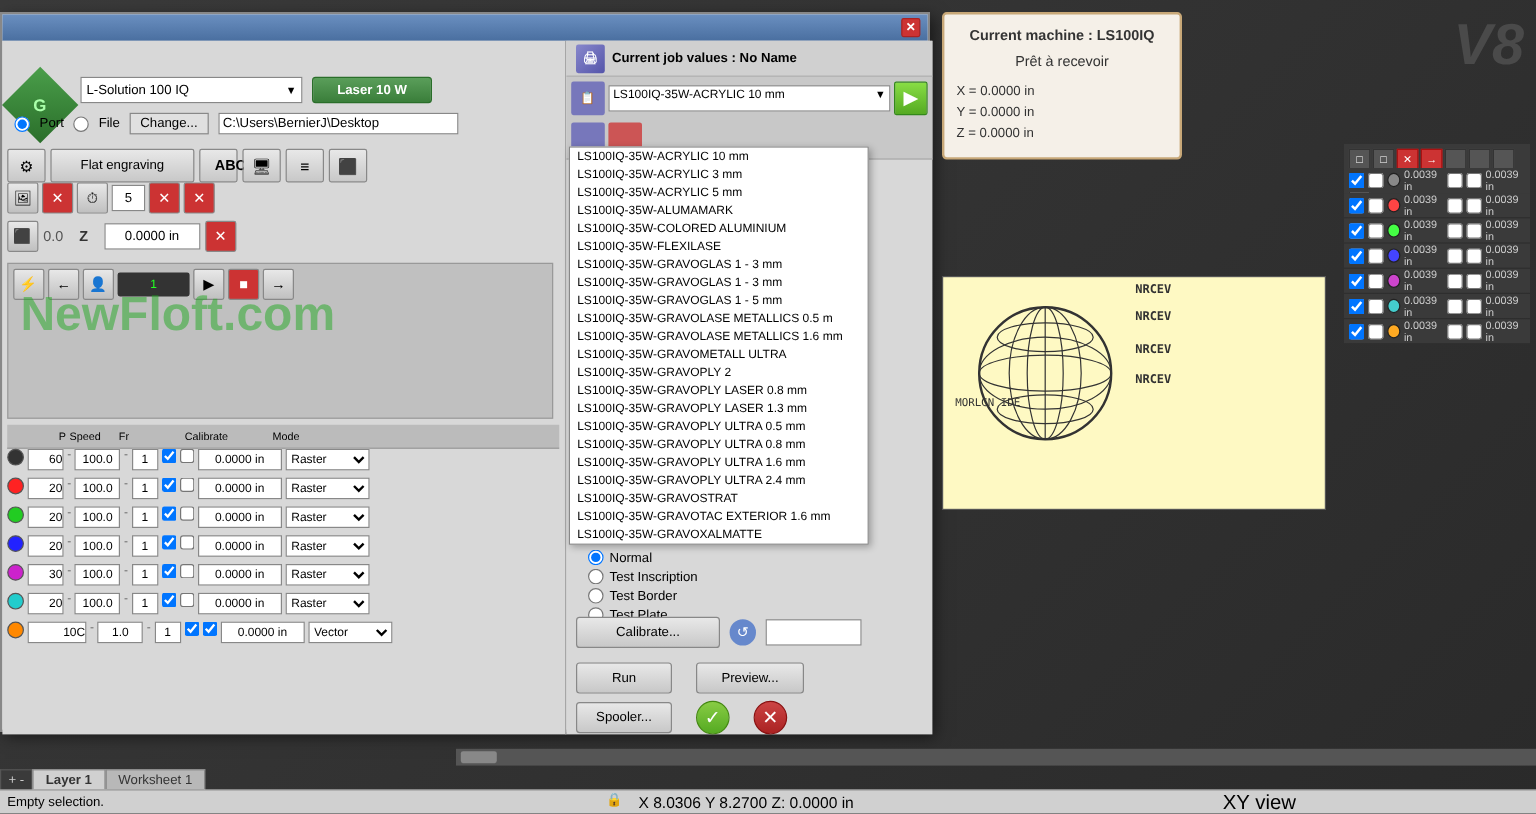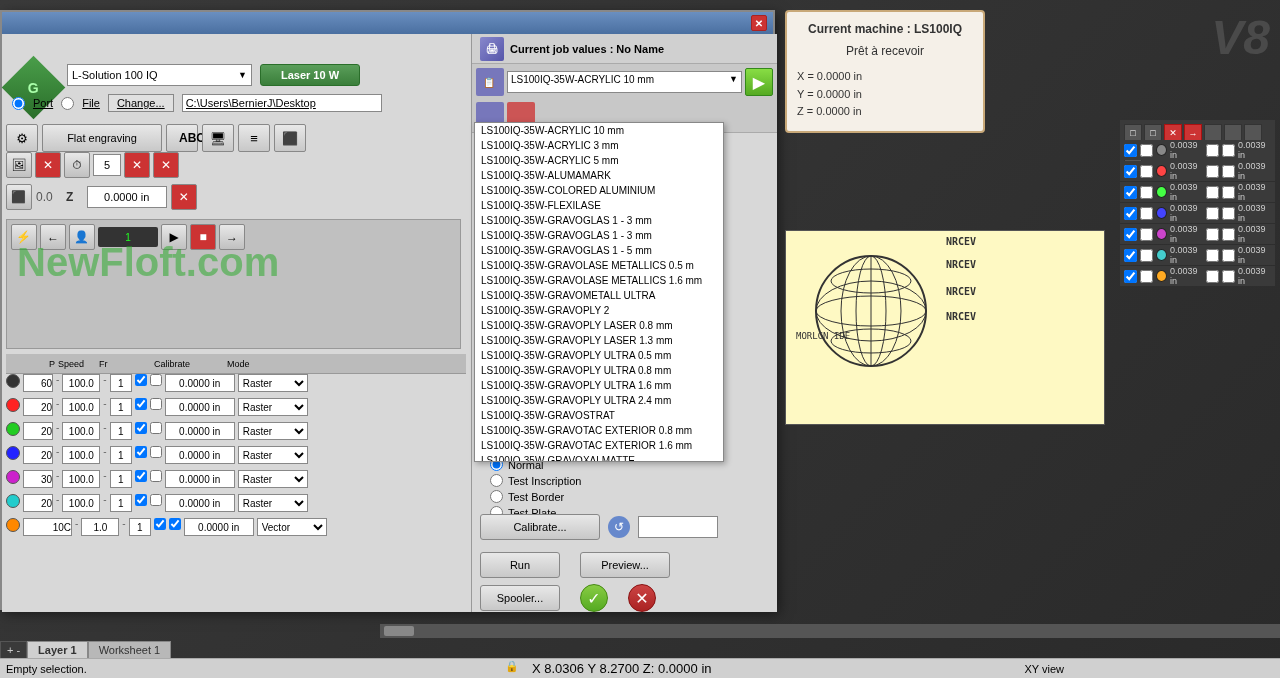--- a/index.html
+++ b/index.html
@@ -104,21 +104,20 @@
       display: flex; align-items: center; justify-content: center;
       color: white; font-weight: bold; font-size: 11px;
     }
 
     
     .radio-row {
       position: absolute;
       top: 60px; left: 10px;
       display: flex; align-items: center; gap: 8px;
       font-size: 11px;
-      text-decoration: underline;
     }
 
     .change-btn {
       padding: 2px 8px;
       background: #e0e0e0;
       border: 1px solid #888;
       cursor: pointer;
       font-size: 11px;
     }
 
@@ -684,21 +683,20 @@
       <div class="dropdown-item" style="overflow:hidden; text-overflow:ellipsis;">LS100IQ-35W-GRAVOLASE METALLICS 1.6 mm</div>
       <div class="dropdown-item">LS100IQ-35W-GRAVOMETALL ULTRA</div>
       <div class="dropdown-item">LS100IQ-35W-GRAVOPLY 2</div>
       <div class="dropdown-item">LS100IQ-35W-GRAVOPLY LASER 0.8 mm</div>
       <div class="dropdown-item">LS100IQ-35W-GRAVOPLY LASER 1.3 mm</div>
       <div class="dropdown-item">LS100IQ-35W-GRAVOPLY ULTRA 0.5 mm</div>
       <div class="dropdown-item">LS100IQ-35W-GRAVOPLY ULTRA 0.8 mm</div>
       <div class="dropdown-item">LS100IQ-35W-GRAVOPLY ULTRA 1.6 mm</div>
       <div class="dropdown-item">LS100IQ-35W-GRAVOPLY ULTRA 2.4 mm</div>
       <div class="dropdown-item">LS100IQ-35W-GRAVOSTRAT</div>
-      <div class="dropdown-item">LS100IQ-35W-GRAVOTAC EXTERIOR 0.8 mm</div>
       <div class="dropdown-item">LS100IQ-35W-GRAVOTAC EXTERIOR 1.6 mm</div>
       <div class="dropdown-item">LS100IQ-35W-GRAVOXALMATTE</div>
 
     </div>
 
     <div class="radio-options" style="position:absolute; top:418px; left:8px;">
       <div class="radio-option">
         <input type="radio" name="jobmode" checked="" style="">
         <span>Normal</span>
       </div>
@@ -866,16 +864,16 @@
   </div>
   <div style="padding:2px 10px; background:#b8b8b8; border:1px solid #888; border-bottom:none; cursor:pointer; font-size:11px; color:#333;">
     <span>Worksheet 1</span>
   </div>
 </div>
 
 <div class="status-bar">
   <span>Empty selection.</span>
   <span style="flex:1;"></span>
   <span style="position:absolute; left:532px; font-size:13px;">X 8.0306  Y 8.2700  Z: 0.0000 in</span>
-  <span style="position:absolute; right:216px; font-size:11px;">XY view</span>
+  <span style="position:absolute; right:200px; font-size:17px;">XY view</span>
 </div>
 
 <div style="position:absolute; bottom:2px; left:505px; width:16px; height:16px;">🔒</div>
 
 </body></html>

